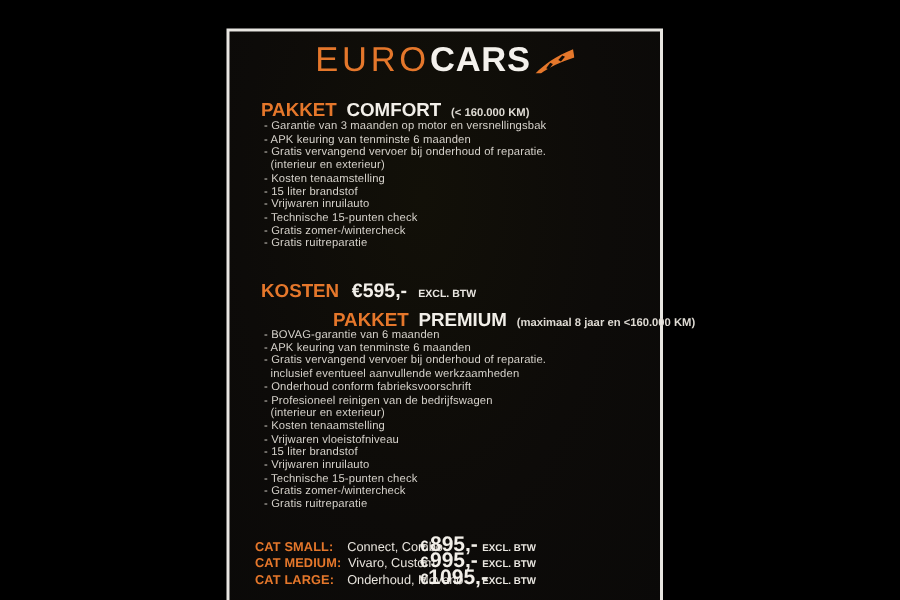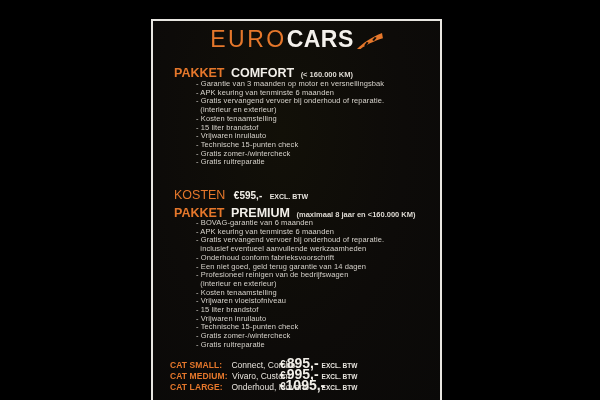--- a/index.html
+++ b/index.html
@@ -17,25 +17,25 @@
   .logo .euro{color:#e5772b;font-size:23px;font-weight:400;letter-spacing:2.5px;}
   .logo .cars{color:#f4f1ec;font-size:23px;font-weight:700;letter-spacing:0.5px;}
   .logo .swoosh{display:inline-block;width:27px;height:17px;vertical-align:-2px;margin-left:2px;}
 
   .sec-title{position:absolute;left:21px;white-space:nowrap;font-size:12.5px;font-weight:700;}
   .sec-title .pfx{color:#e5772b;}
   .sec-title .name{color:#f2efe9;margin-left:3px;}
   .sec-title .sfx{color:#dedad3;font-size:7.5px;font-weight:700;margin-left:3px;}
 
   .list{position:absolute;left:23px;right:8px;color:#d6d2cb;font-size:7.5px;line-height:8.7px;}
-  .list .li{white-space:pre;letter-spacing:0.1px;margin-left:20px;}
+  .list .li{white-space:pre;letter-spacing:0.1px;}
 
   .kosten{position:absolute;left:21px;white-space:nowrap;}
-  .kosten .klabel{color:#e5772b;font-size:12.5px;font-weight:400;margin-top:28px;}
-  .kosten .kprice{color:#f2efe9;font-size:10px;font-weight:700;margin-left:4px;}
+  .kosten .klabel{color:#e5772b;font-size:12.5px;font-weight:700;margin-top:28px;}
+  .kosten .kprice{color:#f2efe9;font-size:13px;font-weight:700;margin-left:4px;}
   .kosten .ksfx{color:#e9e6e0;font-size:7px;font-weight:700;margin-left:3px;}
 
   .ptable{position:absolute;left:17px;right:8px;}
   .prow{position:relative;height:11.2px;white-space:nowrap;}
   .prow .cat{display:inline-block;color:#e5772b;font-size:8.5px;font-weight:700;min-width:57px;letter-spacing:0.1px;}
   .prow .models{color:#e8e4dd;font-size:8.5px;}
   .prow .pricebox{position:absolute;left:110px;top:0;white-space:nowrap;}
   .prow .cur{color:#f2efe9;font-size:10px;font-weight:700;}
   .prow .amt{display:inline-block;width:33px;text-align:right;color:#f2efe9;font-size:14px;font-weight:700;}
   .prow .psfx{color:#e9e6e0;font-size:6.5px;font-weight:700;margin-left:3px;}
@@ -75,33 +75,32 @@
       <div class="li">- Gratis zomer-/wintercheck</div>
       <div class="li">- Gratis ruitreparatie</div>
     </div>
 
   <div class="kosten" style="top:164px;">
     <span class="klabel">KOSTEN</span>
     <span class="kprice">€595,-</span>
     <span class="ksfx">EXCL. BTW</span>
   </div>
 
-  <div class="sec-title" style="top:185px;">
+  <div class="sec-title" style="top:185px;margin-left:48px;">
     <span class="pfx">PAKKET</span>
     <span class="name">PREMIUM</span>
     <span class="sfx">(maximaal 8 jaar en &lt;160.000 KM)</span>
   </div>
 
   <div class="list" style="top:198px;">
       <div class="li">- BOVAG-garantie van 6 maanden</div>
       <div class="li">- APK keuring van tenminste 6 maanden</div>
       <div class="li">- Gratis vervangend vervoer bij onderhoud of reparatie.</div>
       <div class="li">  inclusief eventueel aanvullende werkzaamheden</div>
       <div class="li">- Onderhoud conform fabrieksvoorschrift</div>
-      <div class="li">- Een niet goed, geld terug garantie van 14 dagen</div>
       <div class="li">- Profesioneel reinigen van de bedrijfswagen</div>
       <div class="li">  (interieur en exterieur)</div>
       <div class="li">- Kosten tenaamstelling</div>
       <div class="li">- Vrijwaren vloeistofniveau</div>
       <div class="li">- 15 liter brandstof</div>
       <div class="li">- Vrijwaren inruilauto</div>
       <div class="li">- Technische 15-punten check</div>
       <div class="li">- Gratis zomer-/wintercheck</div>
       <div class="li">- Gratis ruitreparatie</div>
     </div>

